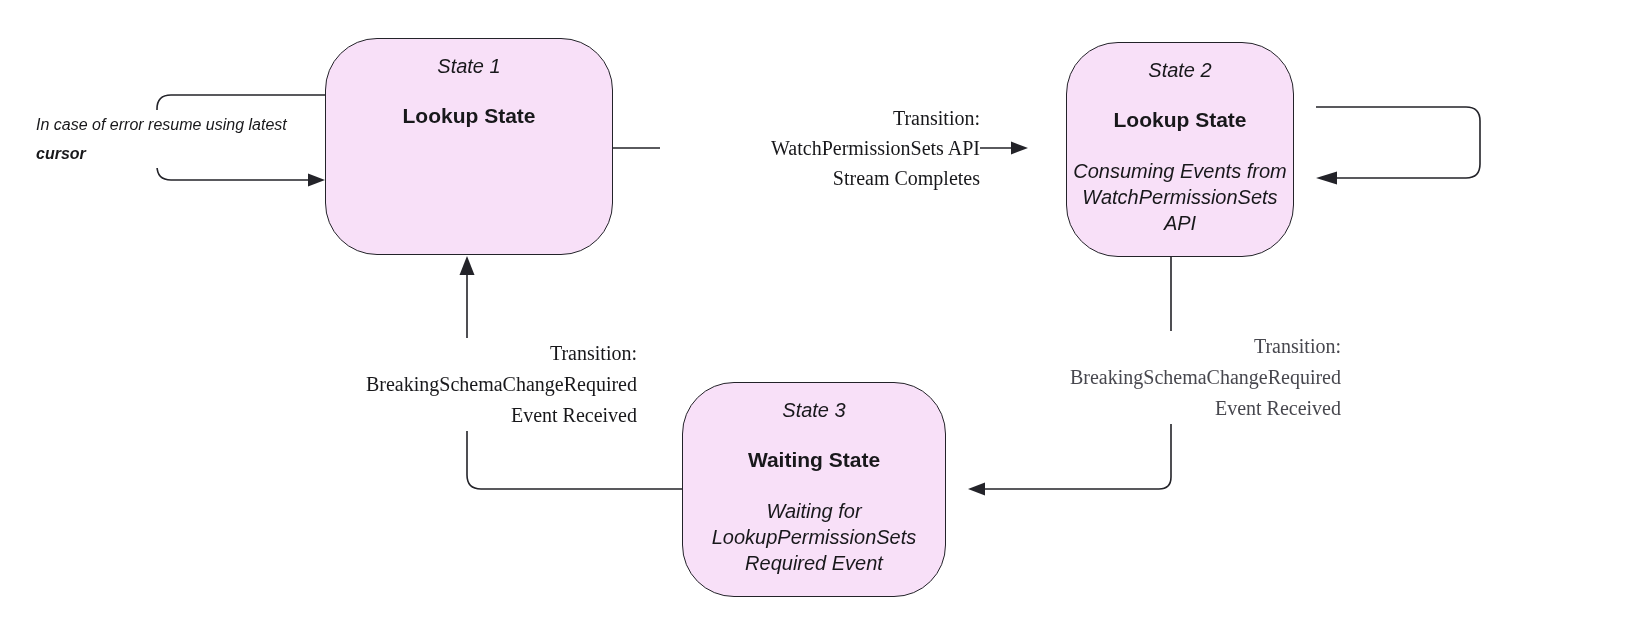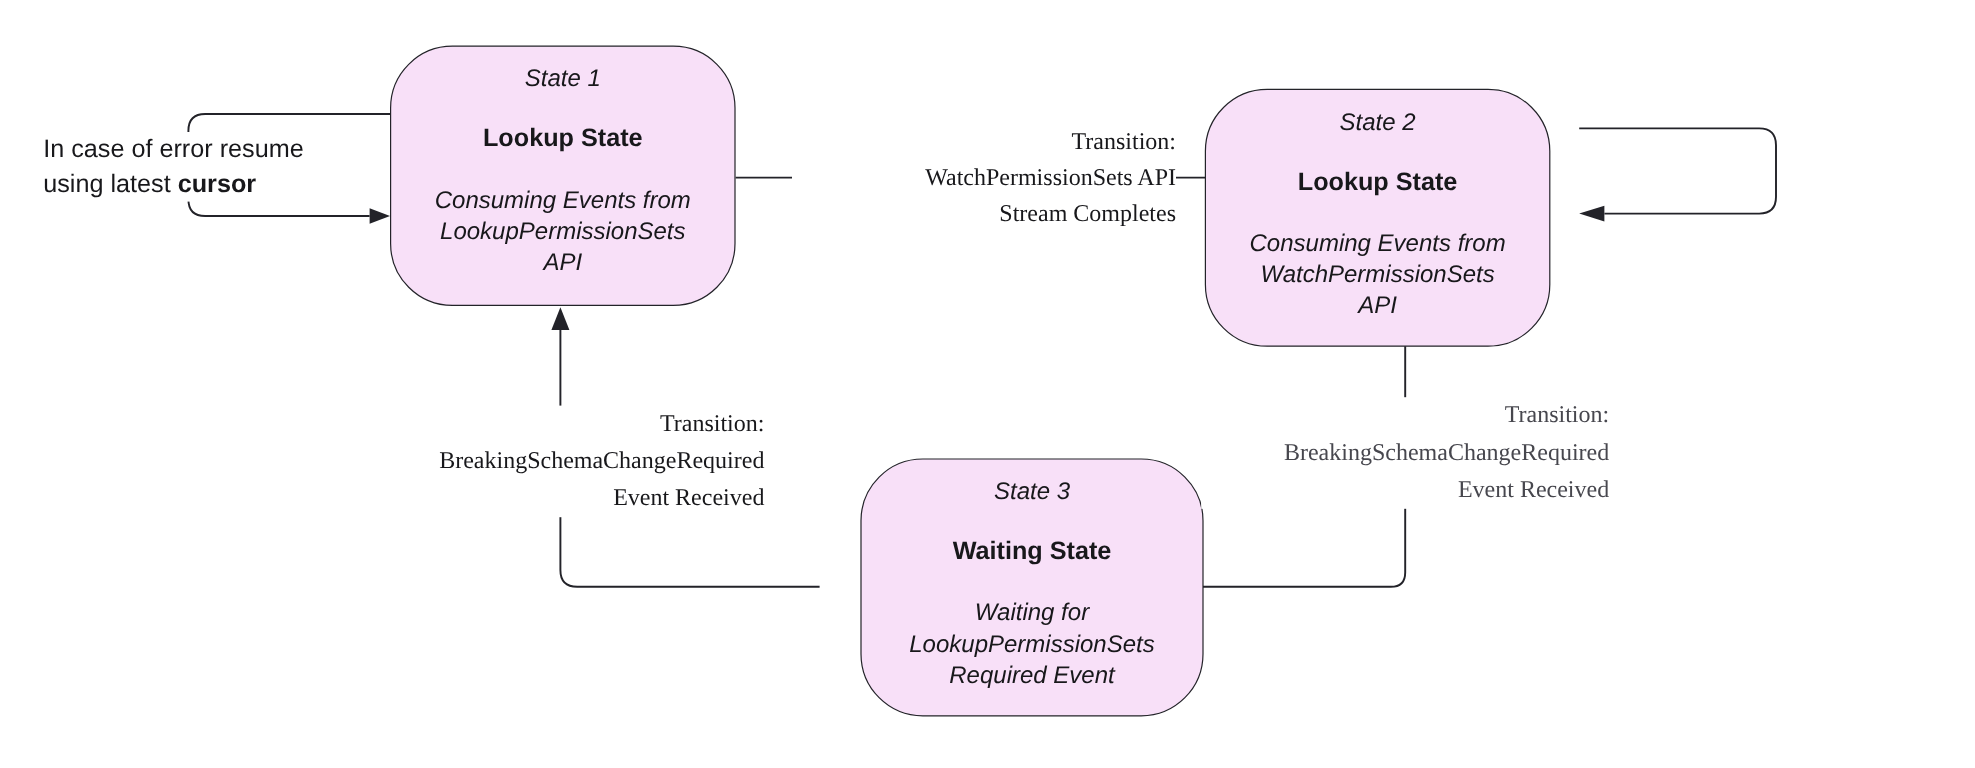--- a/index.html
+++ b/index.html
@@ -39,21 +39,21 @@
     background:var(--background);
     text-align:right;color:var(--text);
     font-size:20px;line-height:30px;white-space:nowrap;font-family:Liberation Serif, serif;
   }
   .transition-label.muted{color:var(--muted-text);line-height:31px;}
 
   .error-note{
     position:absolute;
     background:var(--background);
     color:var(--text);
-    font-size:21px;line-height:29px;
+    font-size:16px;font-style:italic;line-height:29px;
   }
   .error-note b{font-weight:bold;}
 </style>
 </head>
 <body>
 
 <div class="canvas">
 
   <svg class="wires" viewBox="0 0 1646 640">
 
@@ -69,30 +69,29 @@
     <path d="M1171 257 V477 Q1171 489 1159 489 H985"></path>
     <polygon points="968,489 985,482.5 985,495.5"></polygon>
 
     <path d="M467 274 V475 Q467 489 481 489 H683"></path>
     <polygon points="467,256 459.5,275 474.5,275"></polygon>
   </svg>
 
   <div class="state-box" style="left:325px;top:38px;width:288px;height:217px;">
     <div class="state-title">State 1</div>
     <div class="state-name">Lookup State</div>
-    <div class="state-desc">Consuming Events from LookupPermissionSets API</div>
   </div>
 
-  <div class="state-box" style="left:1004px;top:42px;width:288px;height:215px;margin-top:32px;">
+  <div class="state-box" style="left:1066px;top:42px;width:228px;height:215px;">
     <div class="state-title">State 2</div>
     <div class="state-name">Lookup State</div>
     <div class="state-desc">Consuming Events from WatchPermissionSets API</div>
   </div>
 
-  <div class="state-box" style="left:717px;top:382px;width:286px;height:215px;">
+  <div class="state-box" style="left:682px;top:382px;width:264px;height:215px;">
     <div class="state-title">State 3</div>
     <div class="state-name">Waiting State</div>
     <div class="state-desc">Waiting for LookupPermissionSets Required Event</div>
   </div>
 
   <div class="transition-label" style="left:660px;top:103px;width:320px;">
     <div>Transition:</div>
     <div>WatchPermissionSets API</div>
     <div>Stream Completes</div>
   </div>

